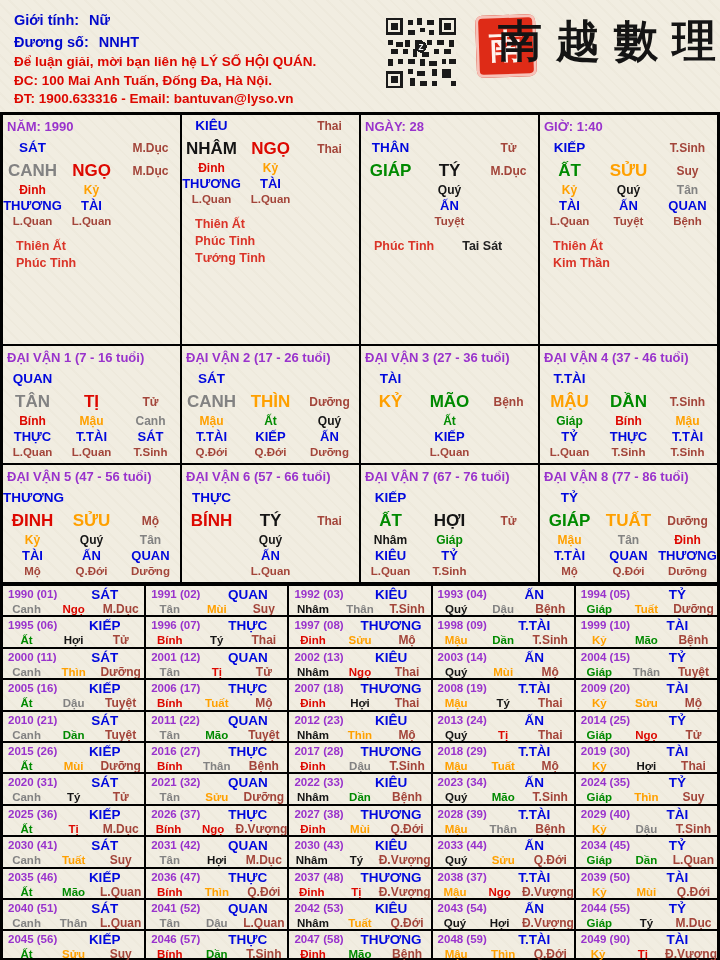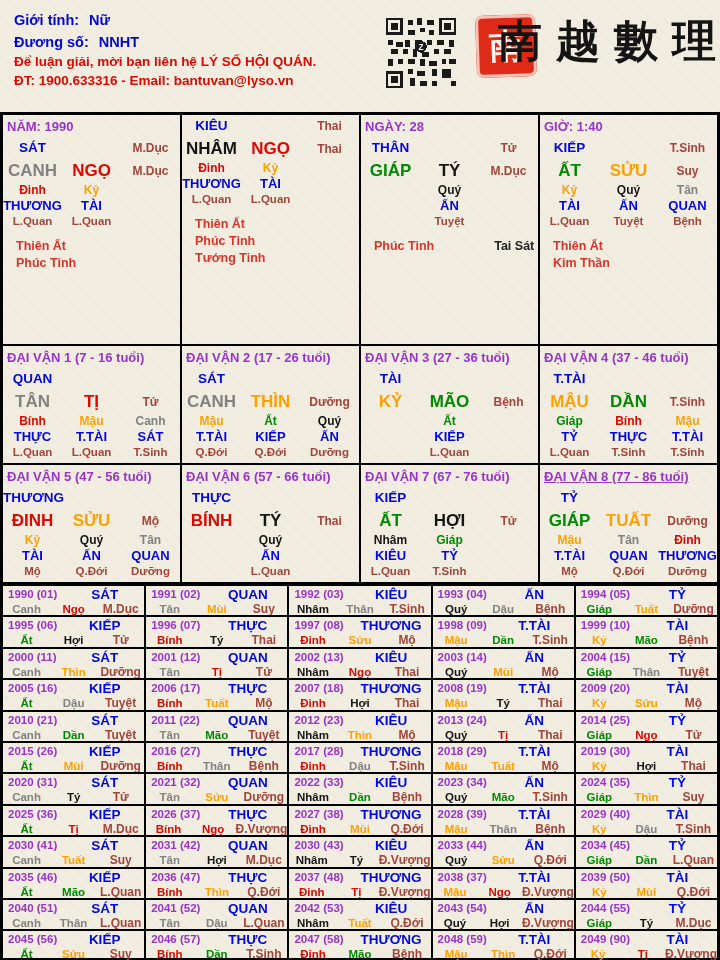--- a/index.html
+++ b/index.html
@@ -52,20 +52,21 @@
 <div class="page">
 
   <div class="hdr">
     <div class="h-blue">
       <span class="lbl">Giới tính:</span><span>Nữ</span>
     </div>
     <div class="h-blue">
       <span class="lbl">Đương số:</span><span>NNHT</span>
     </div>
     <div class="h-red">Để luận giải, mời bạn liên hệ LÝ SỐ HỘI QUÁN.</div>
+    <div class="h-red">ĐC: 100 Mai Anh Tuấn, Đống Đa, Hà Nội.</div>
     <div class="h-red">ĐT: 1900.633316 - Email: bantuvan@lyso.vn</div>
 
     <svg class="qr" viewBox="0 0 29 29" shape-rendering="crispEdges">
       <rect x="0" y="0" width="29" height="29" fill="#F1EDE1"></rect>
       <g fill="#1a1a1a">
         <rect x="0" y="0" width="7" height="7"></rect>
           <rect x="22" y="0" width="7" height="7"></rect>
           <rect x="0" y="22" width="7" height="7"></rect>
         <rect x="9" y="1" width="2" height="2"></rect>
           <rect x="13" y="0" width="2" height="3"></rect>
@@ -216,21 +217,21 @@
           <span class="hid-g"></span>
         </div>
         <div class="r3 ">
           <span class="hid-t"></span>
           <span class="hid-t" style="color: rgb(163, 69, 58);">Tuyệt</span>
           <span class="hid-t"></span>
         </div>
         <div class="stars">
           <div class="starline">
             <span style="color: rgb(218, 52, 40);">Phúc Tinh</span>
-            <span style="color: rgb(34, 34, 34); margin-left: 32px;">Tai Sát</span>
+            <span style="color: rgb(34, 34, 34);">Tai Sát</span>
           </div>
         </div>
       </div>
       <div class="cell">
         <span class="title" style="display: block;">GIỜ: 1:40</span>
         <div class="r3 godrow">
           <span class="god">KIẾP</span>
           <span></span>
           <span class="stg">T.Sinh</span>
         </div>
@@ -455,21 +456,21 @@
           <span class="hid-g" style="color: rgb(0, 8, 221);">TỶ</span>
           <span class="hid-g"></span>
         </div>
         <div class="r3 ">
           <span class="hid-t" style="color: rgb(163, 69, 58);">L.Quan</span>
           <span class="hid-t" style="color: rgb(163, 69, 58);">T.Sinh</span>
           <span class="hid-t"></span>
         </div>
       </div>
       <div class="cell">
-        <span class="title" style="display: block; text-decoration: underline;">ĐẠI VẬN 8 (77 - 86 tuổi)</span>
+        <span class="title" style="display: block;">ĐẠI VẬN 8 (77 - 86 tuổi)</span>
         <div class="r3 godrow">
           <span class="god">TỶ</span>
           <span></span>
           <span></span>
         </div>
         <div class="r3 stemrow">
           <span class="big" style="color: rgb(0, 138, 0);">GIÁP</span>
           <span class="big" style="color: rgb(255, 160, 0);">TUẤT</span>
           <span class="stg">Dưỡng</span>
         </div>

